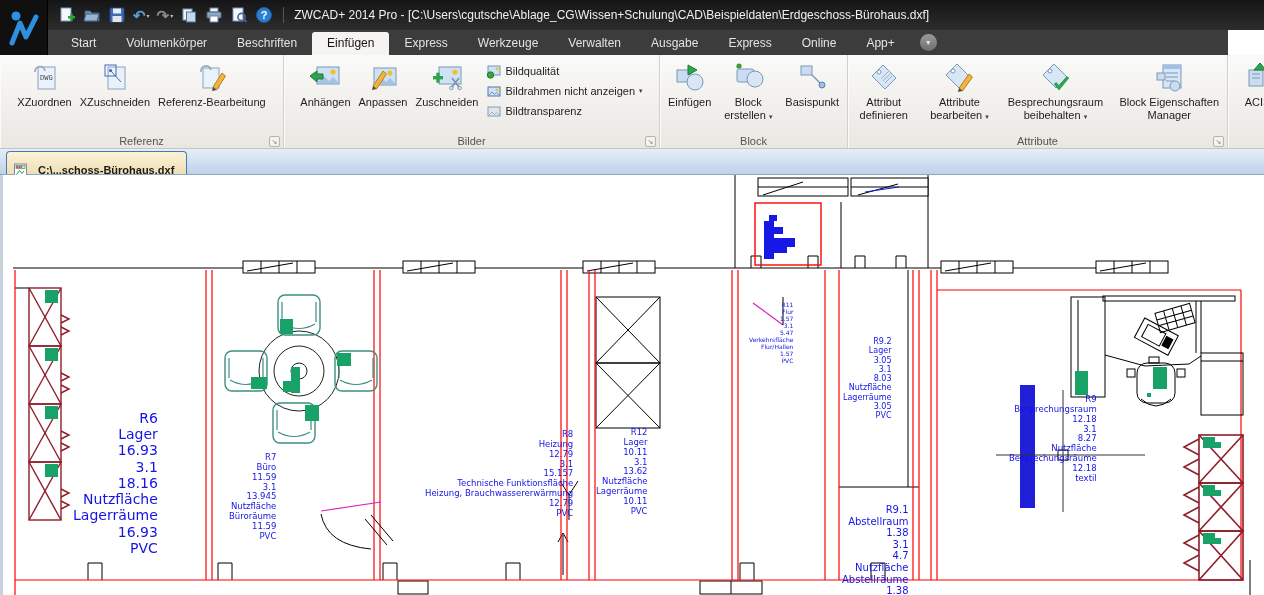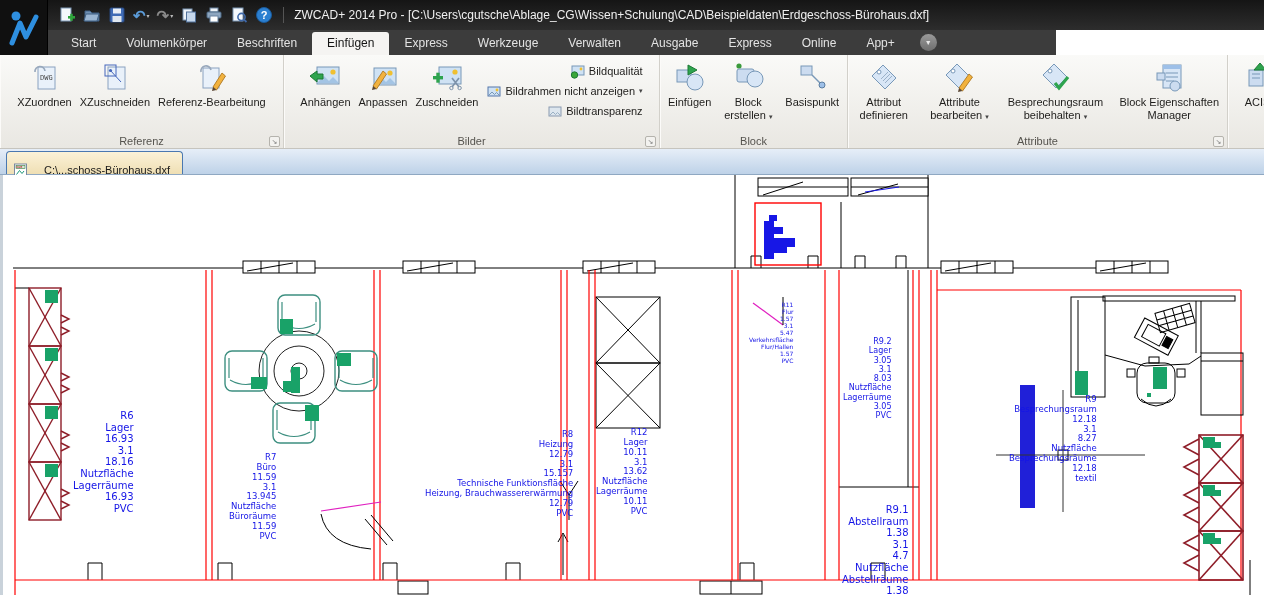--- a/index.html
+++ b/index.html
@@ -14,21 +14,21 @@
     background:#101010; border-right:1px solid #000; z-index:5; display:flex; align-items:center; justify-content:center; }
   .qat { display:flex; align-items:center; gap:7px; margin-left:58px; }
   .qbtn { display:inline-flex; align-items:center; height:20px; cursor:default; }
   .uglyph { font-size:15px; line-height:15px; color:#5b9bd8; font-weight:bold; }
   .uglyph.dis { color:#8a8a8a; }
   .dd2 { font-size:6px; color:#bbb; margin-left:1px; }
   .tsep { width:1px; height:16px; background:#555; margin:0 10px; }
   .wtitle { color:#f0f0f0; font-size:12px; white-space:nowrap; }
 
   
-  .tabrow { position:absolute; left:48px; top:30px; width:1008px; height:25px;
+  .tabrow { position:absolute; left:48px; top:30px; width:1180px; height:25px;
     background:#3c3c3c; display:flex; align-items:flex-end; padding-left:8px; }
   .tab { padding:4px 15px 5px 15px; font-size:12px; color:#e3e3e3; white-space:nowrap; cursor:default; }
   .tab.active { background:#f5f4f2; color:#141414; border-radius:3px 3px 0 0; }
   .menucircle { width:17px; height:17px; border-radius:50%; background:linear-gradient(#9a9a9a,#6e6e6e);
     color:#e8e8e8; font-size:7px; display:flex; align-items:center; justify-content:center; margin:0 0 4px 10px; }
 
   
   .ribbon { position:absolute; left:0; top:55px; width:1264px; height:94px;
     background:linear-gradient(#fafaf8,#e9e7e2); border-bottom:1px solid #c6c4be;
     display:flex; overflow:hidden; }
@@ -36,32 +36,32 @@
     border-right:1px solid #d2d0ca; box-shadow:1px 0 0 #fcfbf9 inset; }
   .pbody { flex:1; display:flex; align-items:flex-start; justify-content:center; padding-top:4px; }
   .pfoot { height:16px; position:relative; display:flex; align-items:center; justify-content:center;
     font-size:11px; color:#55534e; }
   .launcher { position:absolute; right:3px; bottom:2px; width:11px; height:11px;
     border:1px solid #b5b3ad; border-radius:2px; font-size:7px; color:#777; line-height:9px; text-align:center; background:#f3f2ef; }
   .bigbtn { display:flex; flex-direction:column; align-items:center; padding:1px 4px; cursor:default; }
   .blabel { font-size:11px; color:#1e1d1b; text-align:center; line-height:1.15; margin-top:2px; white-space:pre-line; }
   .dd { font-size:7px; color:#444; }
   .smallcol { display:flex; flex-direction:column; justify-content:flex-start; gap:2px; padding:3px 4px 0 4px; }
-  .smallbtn { display:flex; align-items:center; gap:4px; font-size:11px; color:#1e1d1b; height:18px; white-space:nowrap;justify-content:flex-end; }
+  .smallbtn { display:flex; align-items:center; gap:4px; font-size:11px; color:#1e1d1b; height:18px; white-space:nowrap; }
   .i34 { width:34px; height:34px; }
   .i15 { width:15px; height:15px; }
   .i18 { width:18px; height:18px; }
 
   
   .doctabs { position:absolute; left:0; top:149px; width:1264px; height:26px;
     background:linear-gradient(#e6eef8,#bed2e8); border-bottom:1px solid #8fa8c2;
     display:flex; align-items:flex-end; padding-left:6px; }
-  .doctab { height:23px; display:flex; align-items:center; gap:16px; padding:14px 12px 0 6px;
+  .doctab { height:23px; display:flex; align-items:center; gap:10px; padding:14px 12px 0 6px;
     background:linear-gradient(#fbf2d8,#efdfb4); border:1px solid #4a78b0; border-bottom:none;
-    border-radius:4px 4px 0 0; font-size:11px; font-weight:normal; color:#1a1a1a; }
+    border-radius:4px 4px 0 0; font-size:11px; font-weight:bold; color:#1a1a1a; }
 
   
   .canvas { position:absolute; left:0; top:175px; width:1264px; height:420px; background:#fff;
     border-left:3px solid #c9d2da; }
   .canvas svg { position:absolute; left:0; top:0; }
   .room-label { position:absolute; color:#1414e6; font-family:"DejaVu Sans", sans-serif;
     line-height:1.16; white-space:nowrap;text-align:right; }
 </style>
 </head>
 <body>
@@ -613,21 +613,21 @@
 
       <rect x="1017" y="210" width="15" height="123" fill="#2020d8"></rect>
 
       <g stroke="#333" fill="none">
         <line x1="993" y1="280" x2="1142" y2="280"></line>
         <line x1="1060" y1="215" x2="1060" y2="337"></line>
         <rect x="1055" y="275" width="10" height="10" stroke="#111"></rect>
       </g>
     </svg>
 
-    <div class="room-label" style="left:70px;top:235px;font-size:10px">
+    <div class="room-label" style="left:70px;top:235px;font-size:14px">
         <div>R6</div>
         <div>Lager</div>
         <div>16.93</div>
         <div>3.1</div>
         <div>18.16</div>
         <div>Nutzfläche</div>
         <div>Lagerräume</div>
         <div>16.93</div>
         <div>PVC</div>
       </div>

